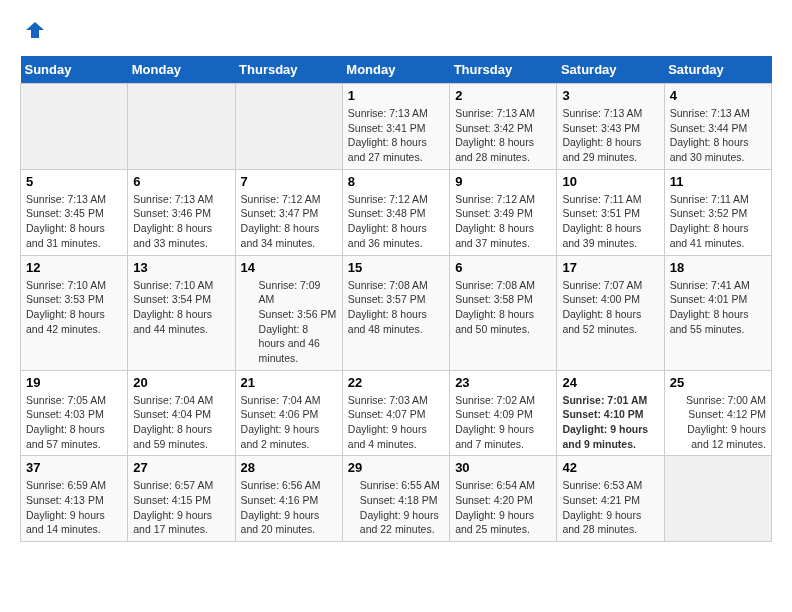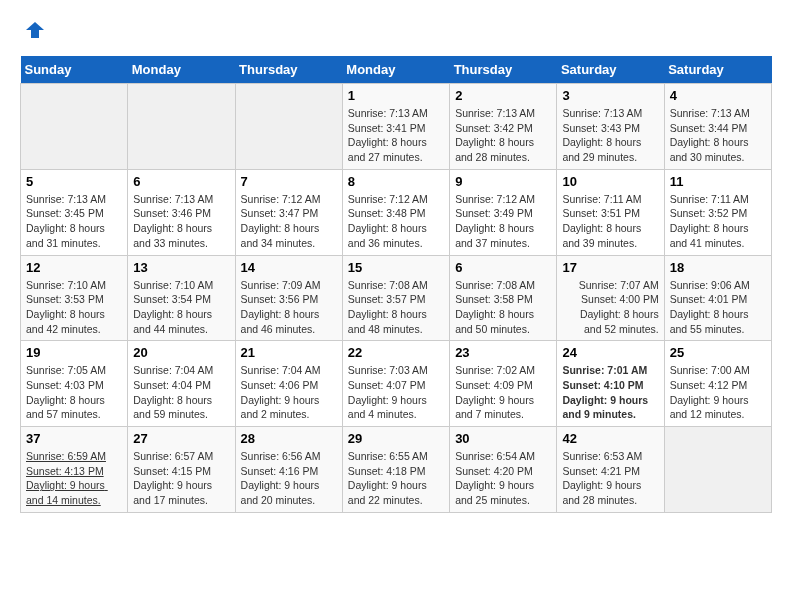--- a/index.html
+++ b/index.html
@@ -193,45 +193,45 @@
 Daylight: 8 hours and 42 minutes.</div>
         </td>
         <td>
           <div class="day-number">13</div>
           <div class="day-info" style="white-space: pre-wrap;">Sunrise: 7:10 AM
 Sunset: 3:54 PM
 Daylight: 8 hours and 44 minutes.</div>
         </td>
         <td>
           <div class="day-number">14</div>
-          <div class="day-info" style="white-space: pre-wrap;">Sunrise: 7:09 AM
+          <div class="day-info" style="white-space: pre-wrap; margin-left: 18px;">Sunrise: 7:09 AM
 Sunset: 3:56 PM
 Daylight: 8 hours and 46 minutes.</div>
         </td>
         <td>
           <div class="day-number">15</div>
           <div class="day-info" style="white-space: pre-wrap;">Sunrise: 7:08 AM
 Sunset: 3:57 PM
 Daylight: 8 hours and 48 minutes.</div>
         </td>
         <td>
           <div class="day-number">6</div>
           <div class="day-info" style="white-space: pre-wrap;">Sunrise: 7:08 AM
 Sunset: 3:58 PM
 Daylight: 8 hours and 50 minutes.</div>
         </td>
         <td>
           <div class="day-number">17</div>
-          <div class="day-info" style="white-space: pre-wrap; text-align: right;">Sunrise: 7:07 AM
+          <div class="day-info" style="white-space: pre-wrap;">Sunrise: 7:07 AM
 Sunset: 4:00 PM
 Daylight: 8 hours and 52 minutes.</div>
         </td>
         <td>
           <div class="day-number">18</div>
-          <div class="day-info" style="white-space: pre-wrap;">Sunrise: 9:06 AM
+          <div class="day-info" style="white-space: pre-wrap;">Sunrise: 7:41 AM
 Sunset: 4:01 PM
 Daylight: 8 hours and 55 minutes.</div>
         </td>
       </tr>
       <tr>
         <td>
           <div class="day-number">19</div>
           <div class="day-info" style="white-space: pre-wrap;">Sunrise: 7:05 AM
 Sunset: 4:03 PM
 Daylight: 8 hours and 57 minutes.</div>
@@ -261,47 +261,47 @@
 Daylight: 9 hours and 7 minutes.</div>
         </td>
         <td>
           <div class="day-number">24</div>
           <div class="day-info" style="white-space: pre-wrap; font-weight: bold;">Sunrise: 7:01 AM
 Sunset: 4:10 PM
 Daylight: 9 hours and 9 minutes.</div>
         </td>
         <td>
           <div class="day-number">25</div>
-          <div class="day-info" style="white-space: pre-wrap;">Sunrise: 7:00 AM
+          <div class="day-info" style="white-space: pre-wrap; text-align: right;">Sunrise: 7:00 AM
 Sunset: 4:12 PM
 Daylight: 9 hours and 12 minutes.</div>
         </td>
       </tr>
       <tr>
         <td>
           <div class="day-number">37</div>
-          <div class="day-info" style="white-space: pre-wrap; text-decoration: underline;">Sunrise: 6:59 AM
+          <div class="day-info" style="white-space: pre-wrap;">Sunrise: 6:59 AM
 Sunset: 4:13 PM
 Daylight: 9 hours and 14 minutes.</div>
         </td>
         <td>
           <div class="day-number">27</div>
           <div class="day-info" style="white-space: pre-wrap;">Sunrise: 6:57 AM
 Sunset: 4:15 PM
 Daylight: 9 hours and 17 minutes.</div>
         </td>
         <td>
           <div class="day-number">28</div>
           <div class="day-info" style="white-space: pre-wrap;">Sunrise: 6:56 AM
 Sunset: 4:16 PM
 Daylight: 9 hours and 20 minutes.</div>
         </td>
         <td>
           <div class="day-number">29</div>
-          <div class="day-info" style="white-space: pre-wrap;">Sunrise: 6:55 AM
+          <div class="day-info" style="white-space: pre-wrap; margin-left: 12px;">Sunrise: 6:55 AM
 Sunset: 4:18 PM
 Daylight: 9 hours and 22 minutes.</div>
         </td>
         <td>
           <div class="day-number">30</div>
           <div class="day-info" style="white-space: pre-wrap;">Sunrise: 6:54 AM
 Sunset: 4:20 PM
 Daylight: 9 hours and 25 minutes.</div>
         </td>
         <td>

